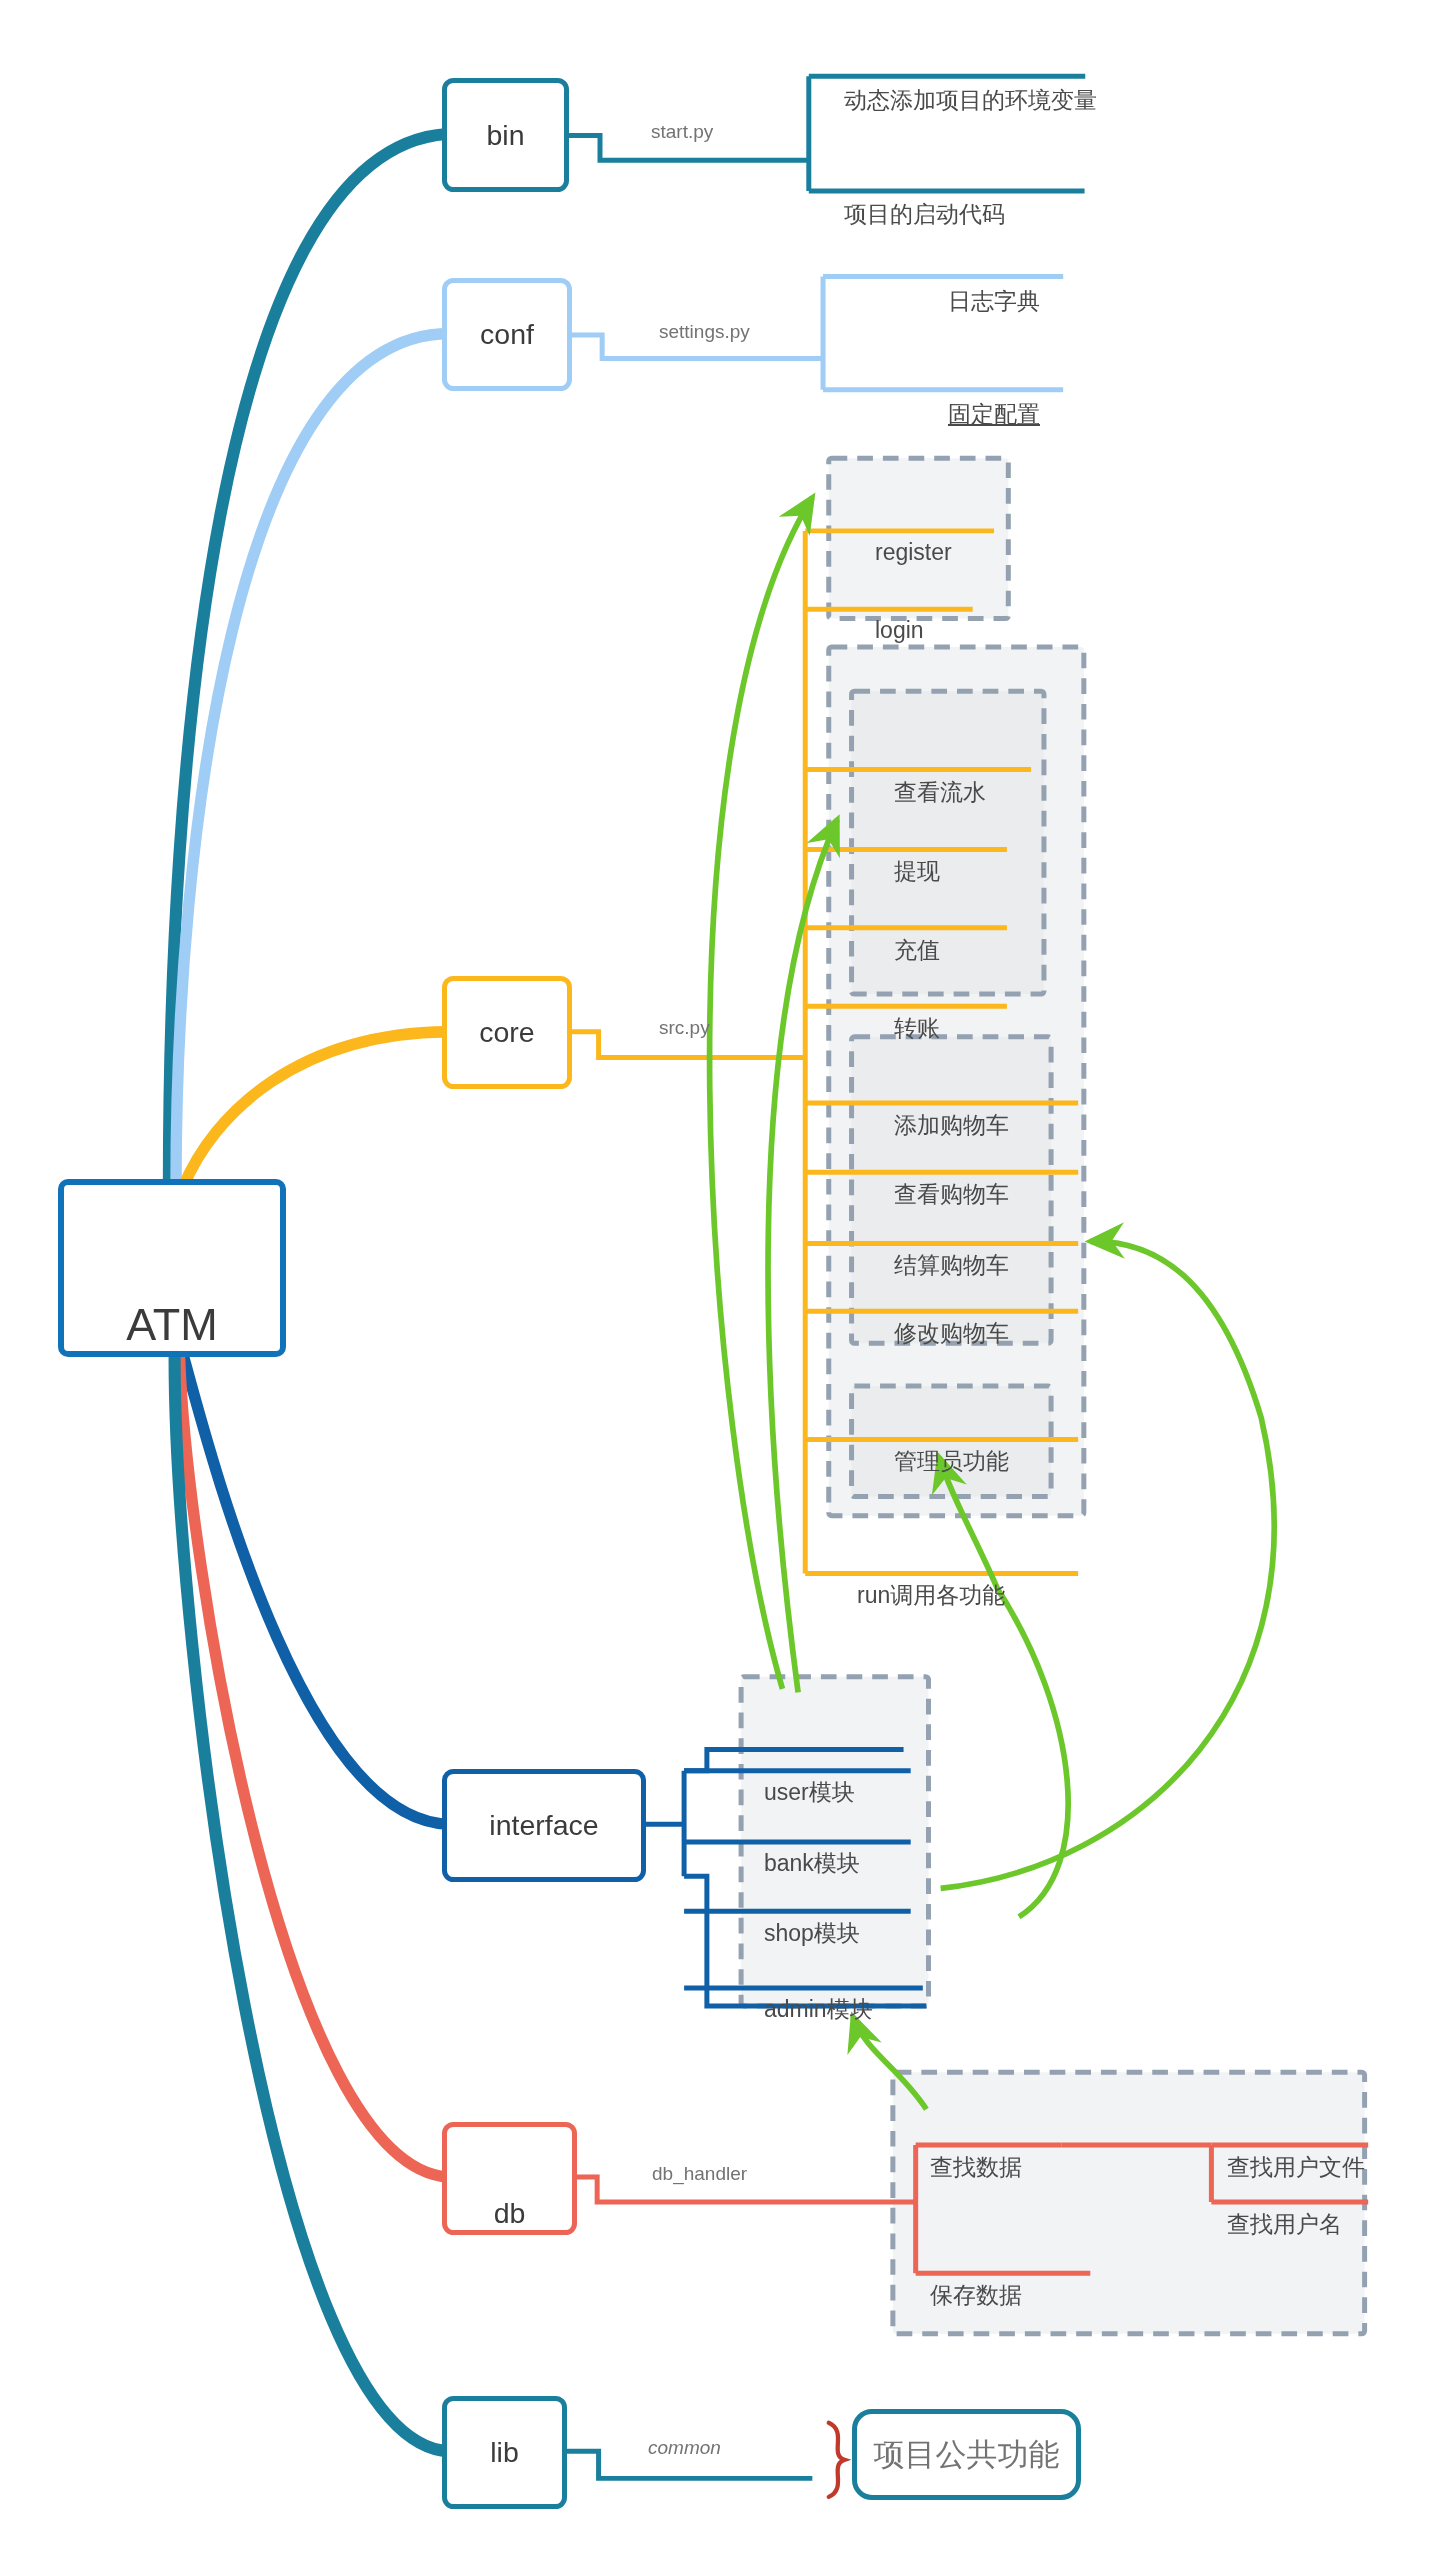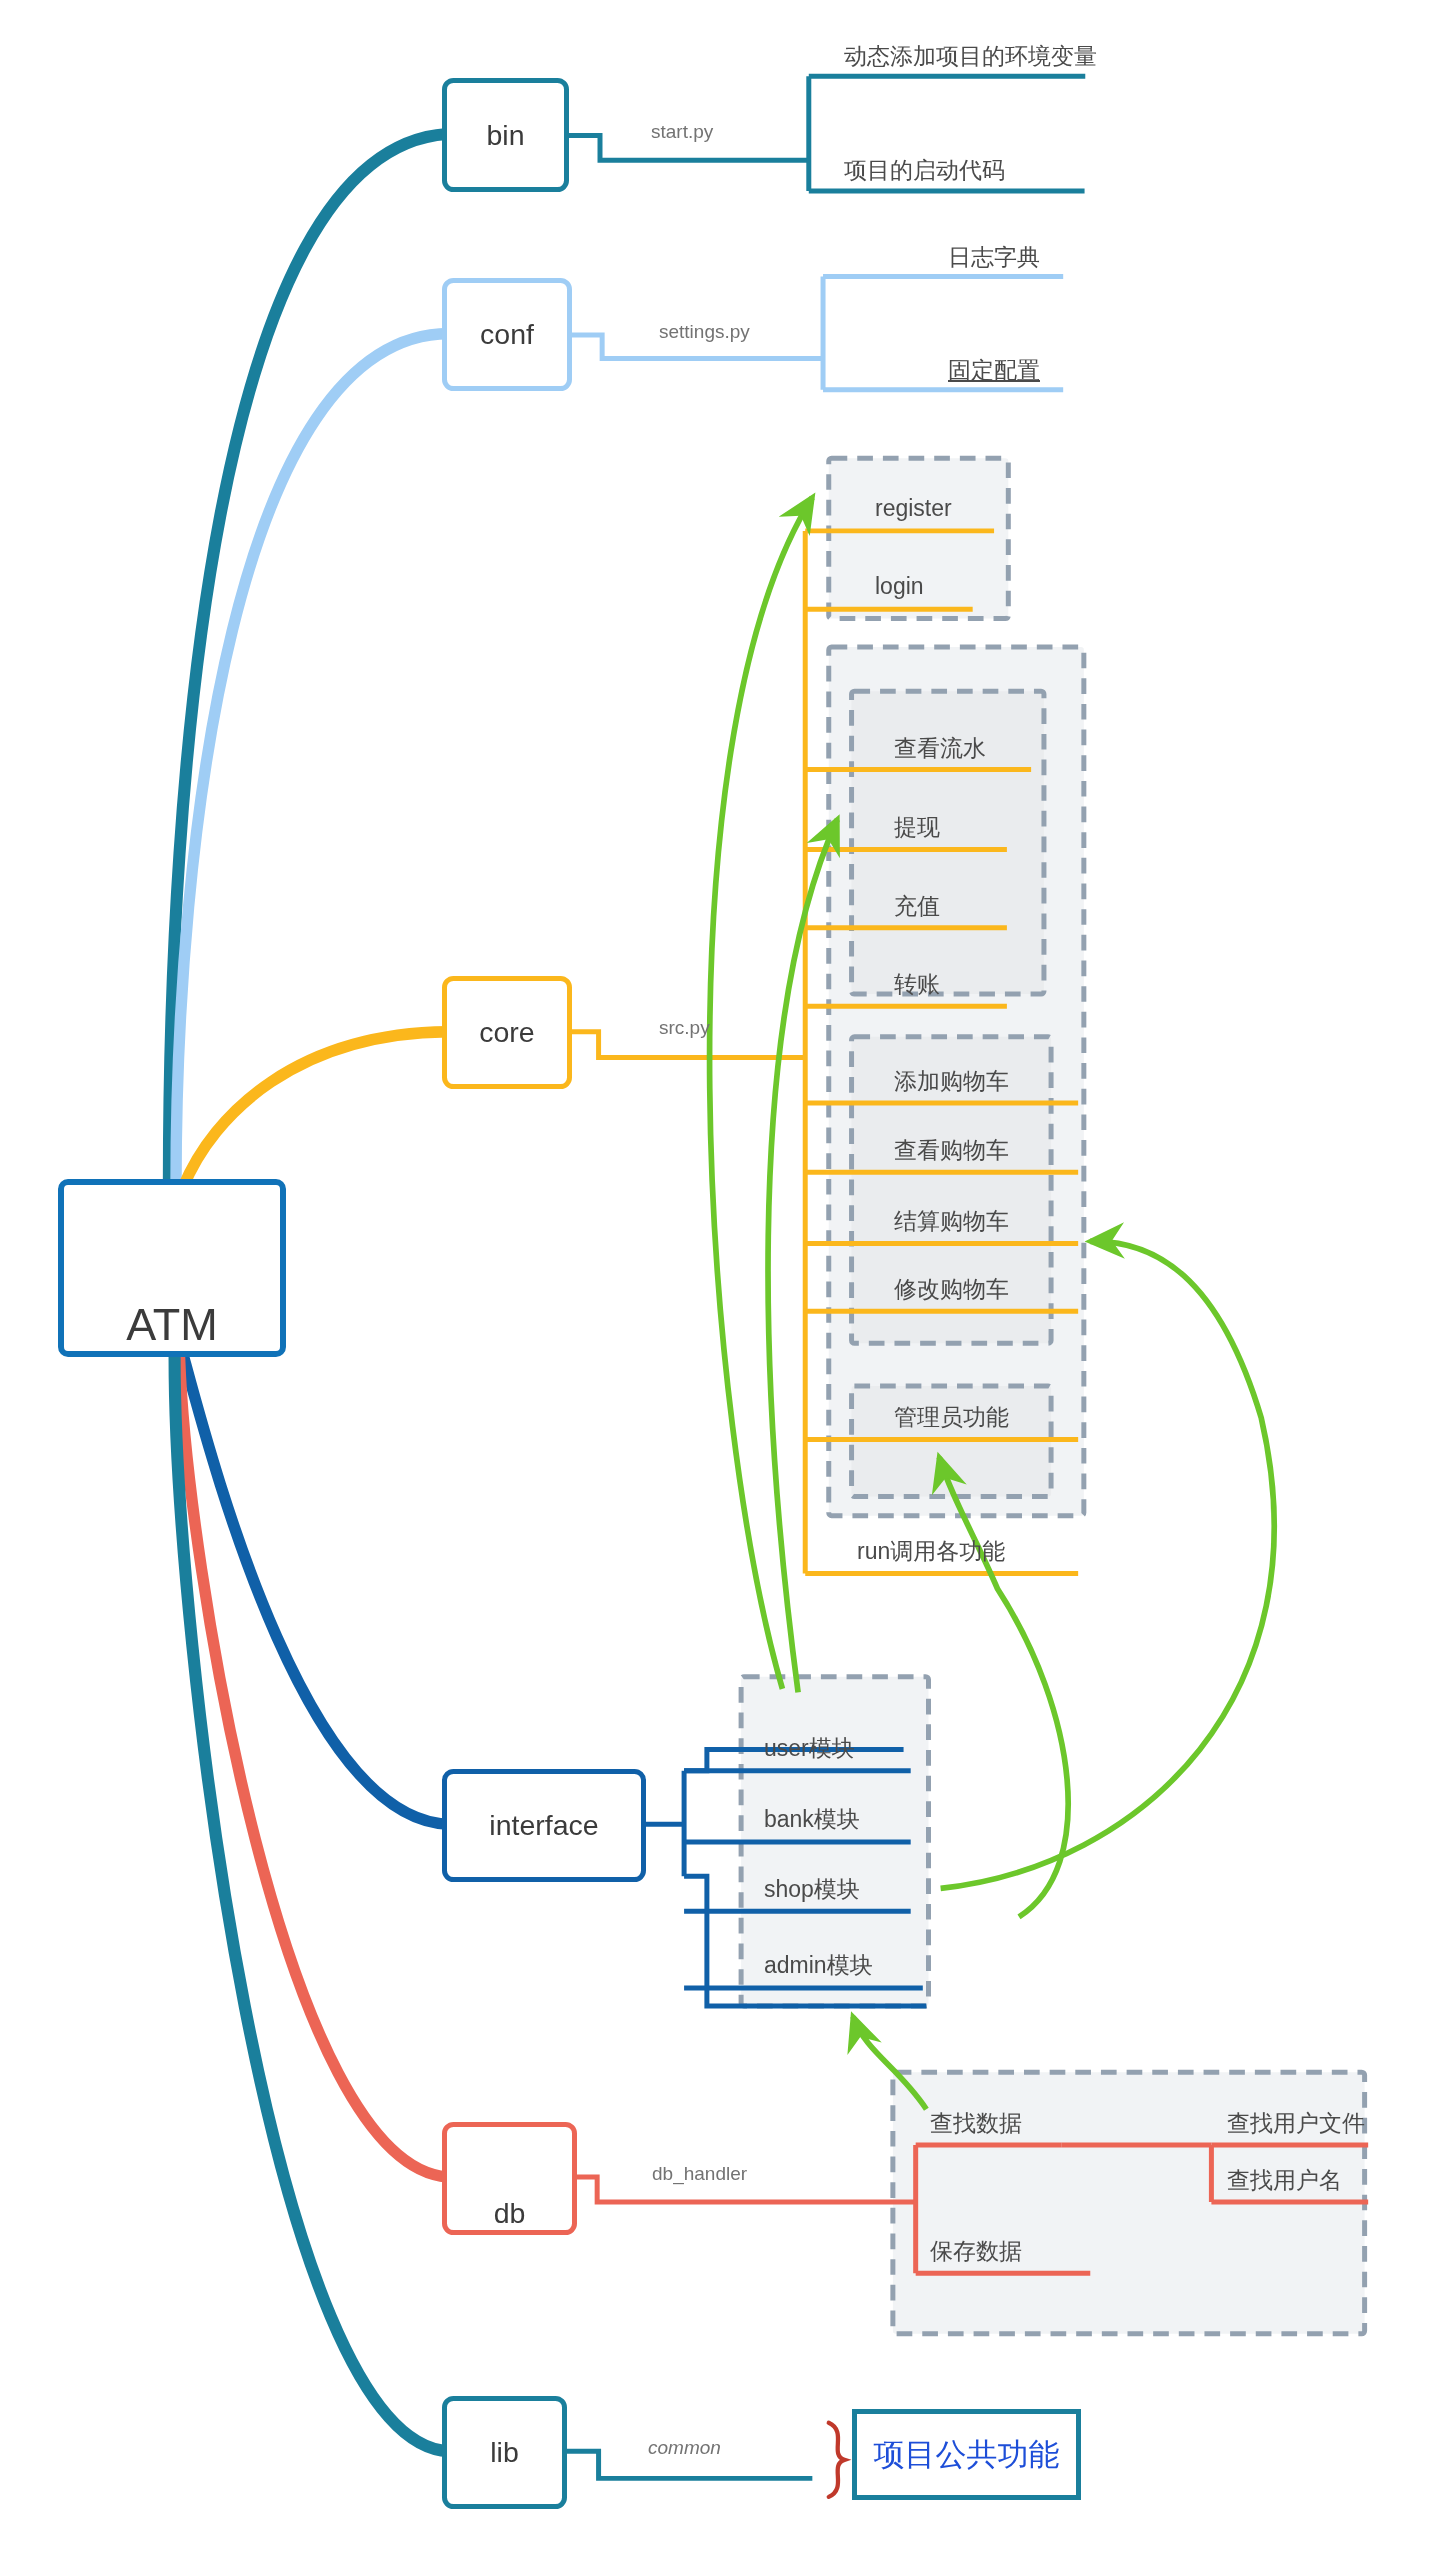--- a/index.html
+++ b/index.html
@@ -2,24 +2,24 @@
 <html style="font-size:11.4px"><head>
 <meta charset="utf-8">
 <style>
   html,body{margin:0;padding:0;background:#ffffff;}
   body{font-family:"Liberation Sans","DejaVu Sans",sans-serif;}
   #stage{position:relative;width:1443px;height:2576px;background:#fff;overflow:hidden;}
   svg.layer{position:absolute;left:0;top:0;width:1443px;height:2576px;}
   .node{position:absolute;box-sizing:border-box;background:#fff;display:flex;align-items:center;justify-content:center;color:#3b3b3b;}
   .node.root{border:6.4px solid #1072b8;border-radius:10px;font-size:45px;}
   .node.branch{border-width:5px;border-style:solid;border-radius:11.4px;font-size:28.5px;}
-  .leaf-label{position:absolute;color:#4a4a4a;white-space:nowrap;}
+  .leaf-label{position:absolute;color:#4a4a4a;white-space:nowrap;margin-top:44px;}
   .edge-label{position:absolute;color:#737373;white-space:nowrap;font-size:19px;}
   .big-leaf{position:absolute;box-sizing:border-box;background:#fff;display:flex;align-items:center;justify-content:center;
-            border:5.7px solid #1a7f9c;border-radius:0;color:#1d4ed8;font-size:31px;}
+            border:5.7px solid #1a7f9c;border-radius:20px;color:#737373;font-size:31px;}
 </style>
 </head>
 <body>
 
 <div id="stage">
 
   <svg class="layer" viewBox="0 0 2025 3615">
 
     <g>
 

